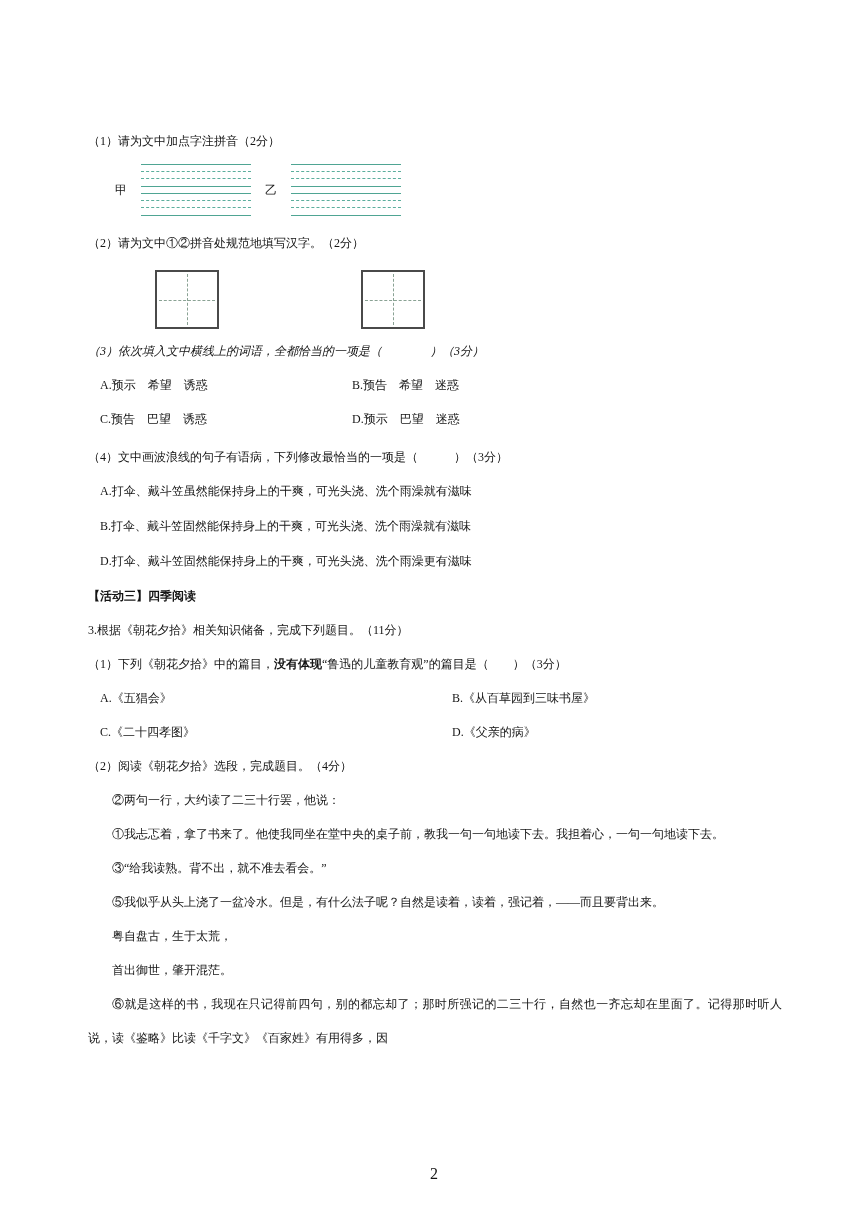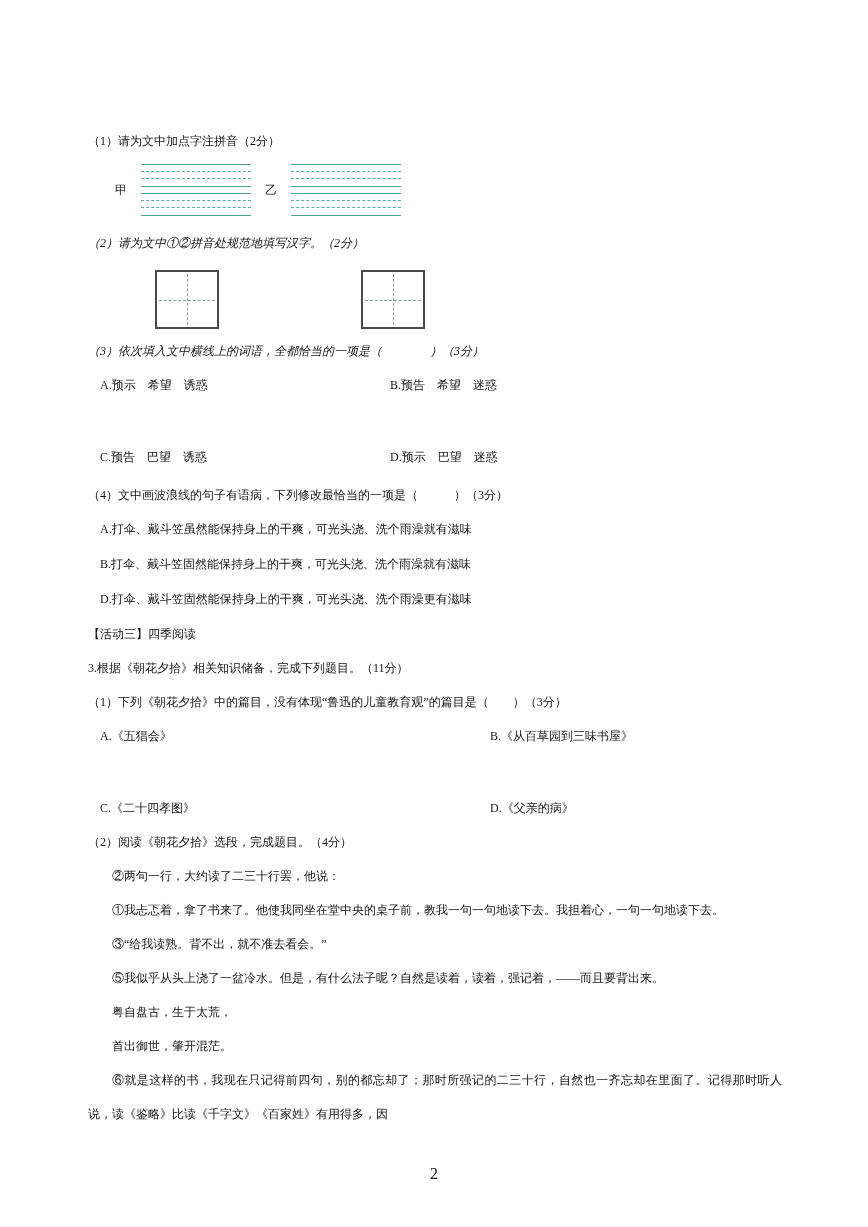--- a/index.html
+++ b/index.html
@@ -13,21 +13,21 @@
   }
   .content {
     position: absolute;
     left: 88px; top: 80px;
     width: 694px;
     font-size: 12px;
     line-height: 34px;
     margin-top: 44px;
   }
   p { margin: 0; }
-  .b { font-weight: normal; }
+  .b { font-weight: bold; }
 
   
   .pinyin-area {
     margin-top: 6px;
     margin-left: 27px;
     display: flex;
     align-items: center;
     gap: 14px;
     height: 52px;
   }
@@ -55,29 +55,28 @@
     content: ""; position: absolute;
     left: 50%; top: 2px; bottom: 2px;
     border-left: 1px dashed #8aa294;
   }
   .tian::after {
     content: ""; position: absolute;
     top: 50%; left: 2px; right: 2px;
     border-top: 1px dashed #8aa294;
   }
 
-  .mt10 { margin-top: 10px; font-style: italic; }
+  .mt10 { margin-top: 10px; }
   .mt8  { margin-top: 8px; font-style: italic; }
   .mt4  { margin-top: 4px; }
 
   .opts2 {
     padding-left: 12px;
     display: grid;
     grid-template-columns: 252px 1fr;
-    gap: 38px;
   }
   .opts2.wide { grid-template-columns: 352px 1fr; }
   .optline { padding-left: 12px; line-height: 35px; }
 
   .excerpt p {
     text-indent: 2em;
     text-align: justify;
   }
 
   .page-footer {

